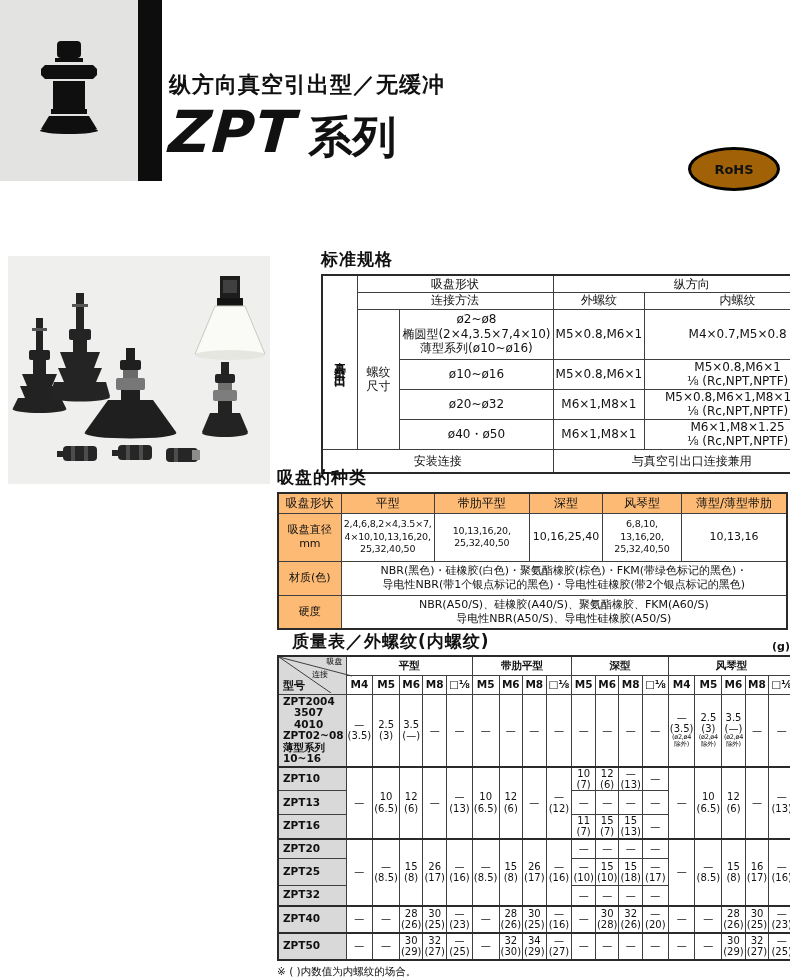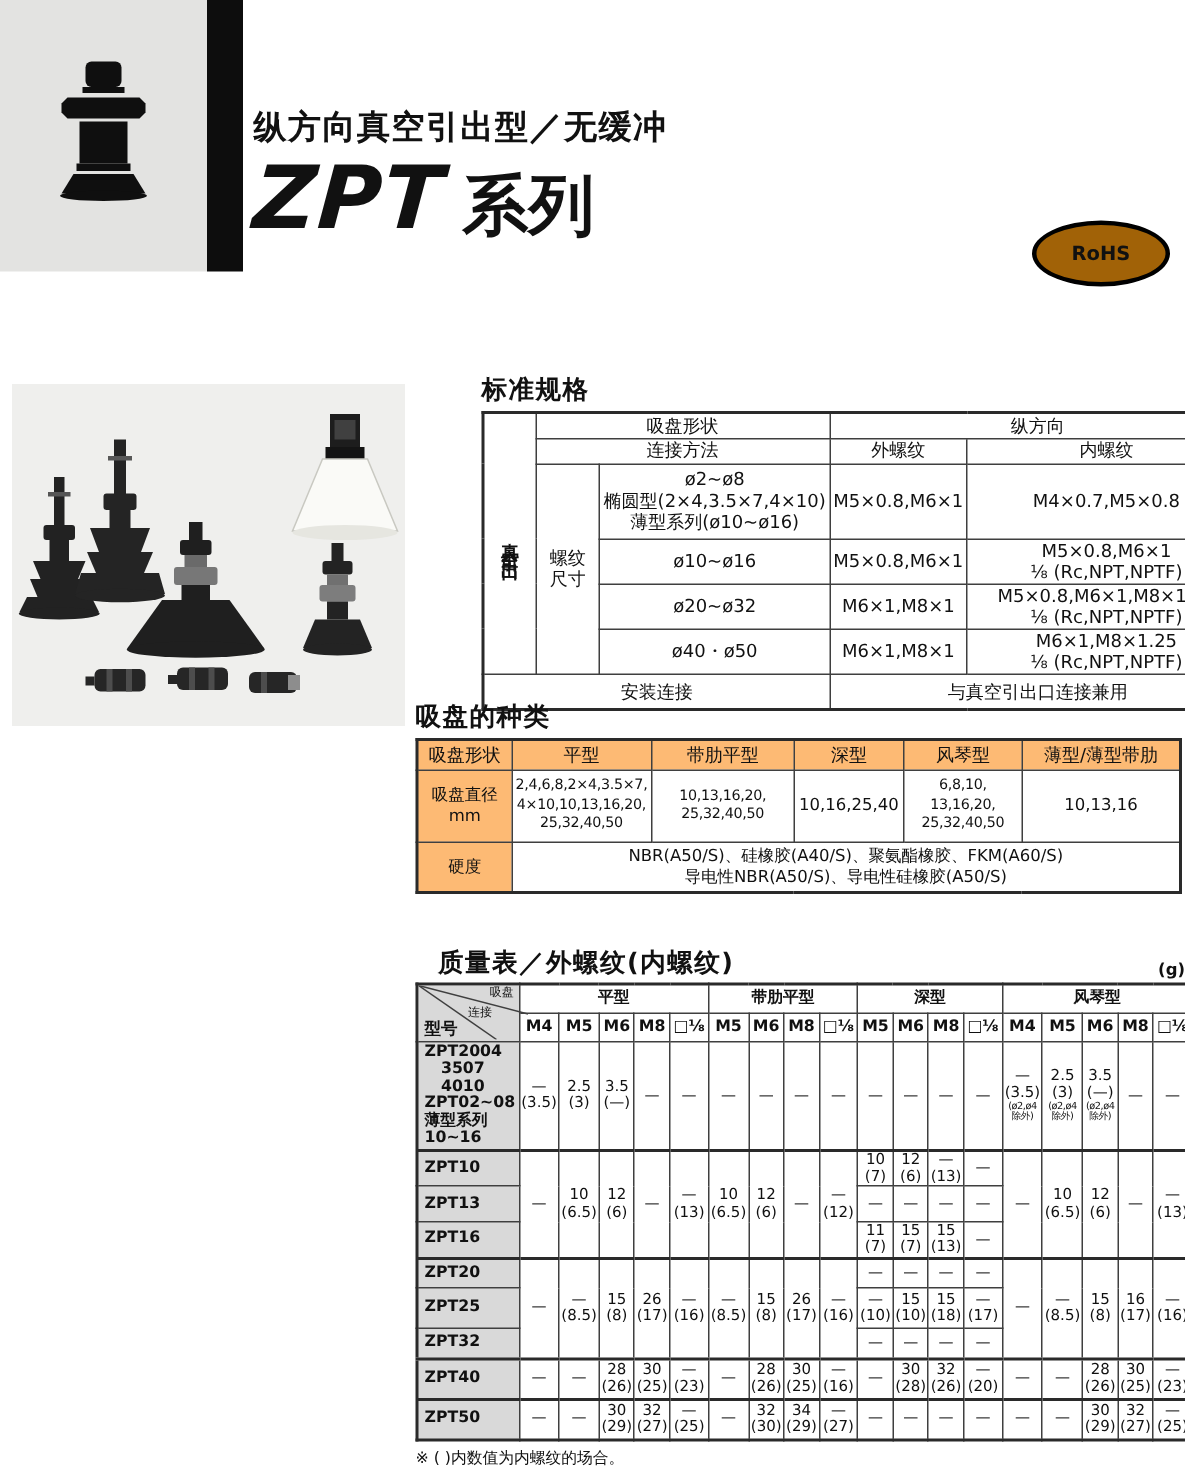--- a/index.html
+++ b/index.html
@@ -244,20 +244,25 @@
 25,32,40,50</td>
         <td class="sm">10,13,16,20,
 25,32,40,50</td>
         <td>10,16,25,40</td>
         <td class="l sm">6,8,10,
 13,16,20,
 25,32,40,50</td>
         <td>10,13,16</td>
       </tr>
       <tr style="height:34px">
+        <td class="g l">材质(色)</td>
+        <td colspan="5">NBR(黑色)・硅橡胶(白色)・聚氨酯橡胶(棕色)・FKM(带绿色标记的黑色)・
+导电性NBR(带1个银点标记的黑色)・导电性硅橡胶(带2个银点标记的黑色)</td>
+      </tr>
+      <tr style="height:34px">
         <td class="g l">硬度</td>
         <td colspan="5">NBR(A50/S)、硅橡胶(A40/S)、聚氨酯橡胶、FKM(A60/S)
 导电性NBR(A50/S)、导电性硅橡胶(A50/S)</td>
       </tr>
     </tbody>
       </table>
   </div>
 
   <div id="weight-sec">
     <div class="wh-row">

